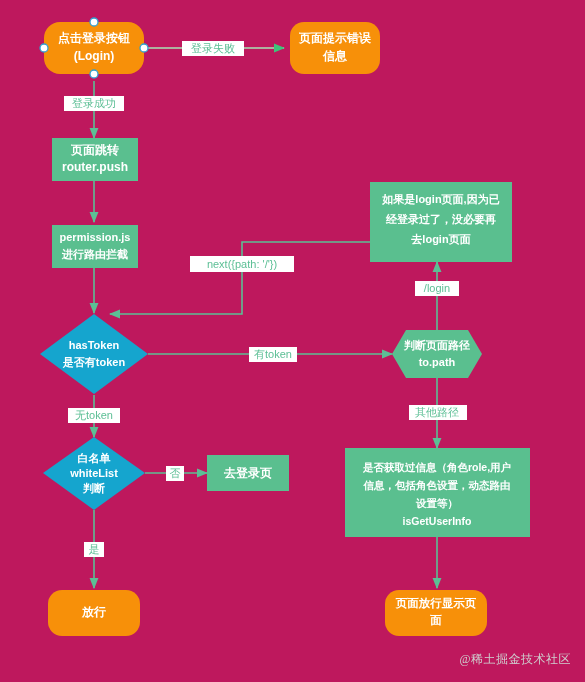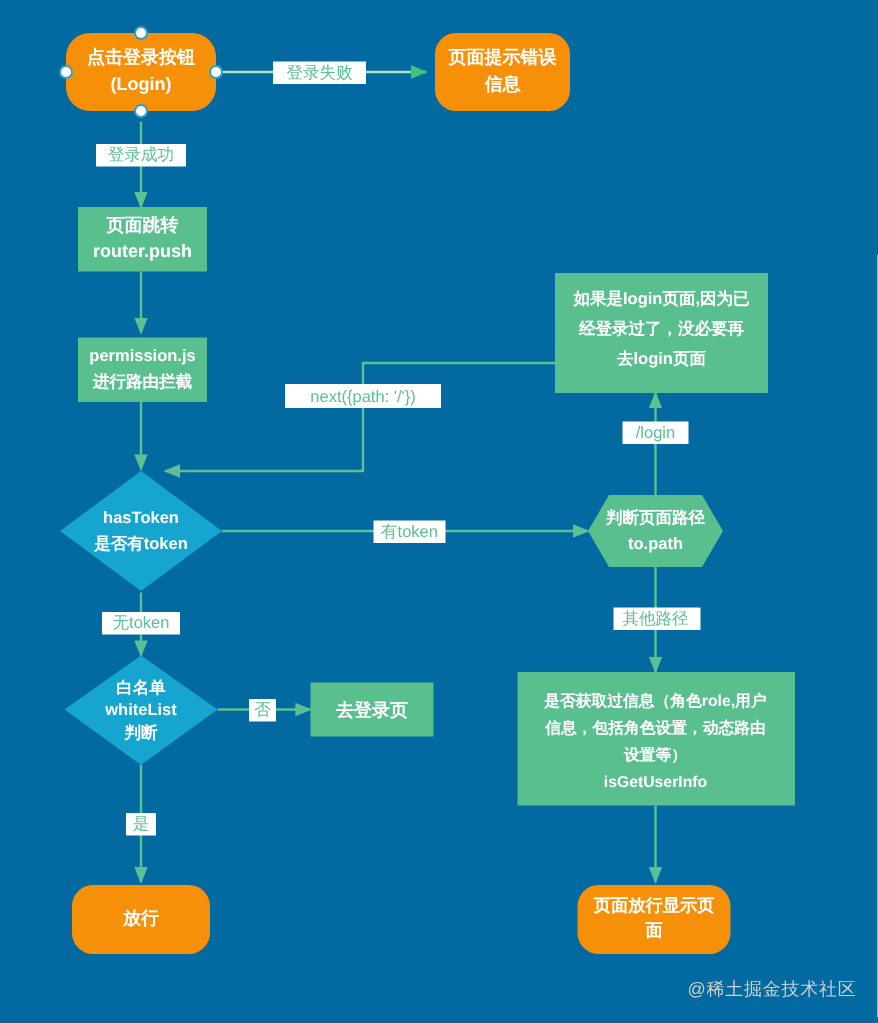--- a/index.html
+++ b/index.html
@@ -7,21 +7,21 @@
     padding: 0;
     background: #ffffff;
   }
   body {
     font-family: "Liberation Sans", "DejaVu Sans", sans-serif;
   }
   #canvas {
     position: relative;
     width: 585px;
     height: 682px;
-    background: #0369a1;
+    background: #be185d;
     overflow: hidden;
   }
   svg.diagram {
     position: absolute;
     top: 0;
     left: 0;
     width: 585px;
     height: 682px;
   }
   .node-label {
@@ -52,21 +52,21 @@
     fill: #ffffff;
     stroke: #2f9fd0;
     stroke-width: 1.3;
   }
   .watermark {
     position: absolute;
     right: 14px;
     bottom: 14px;
     color: #cfcfcf;
     font-size: 12px;
-    font-family: Liberation Sans, sans-serif;
+    font-family: Liberation Serif, serif;
     letter-spacing: 0.5px;
     user-select: none;
   }
 </style>
 </head>
 <body>
 
 <div id="canvas">
 
   <svg class="diagram" viewBox="0 0 585 682">

